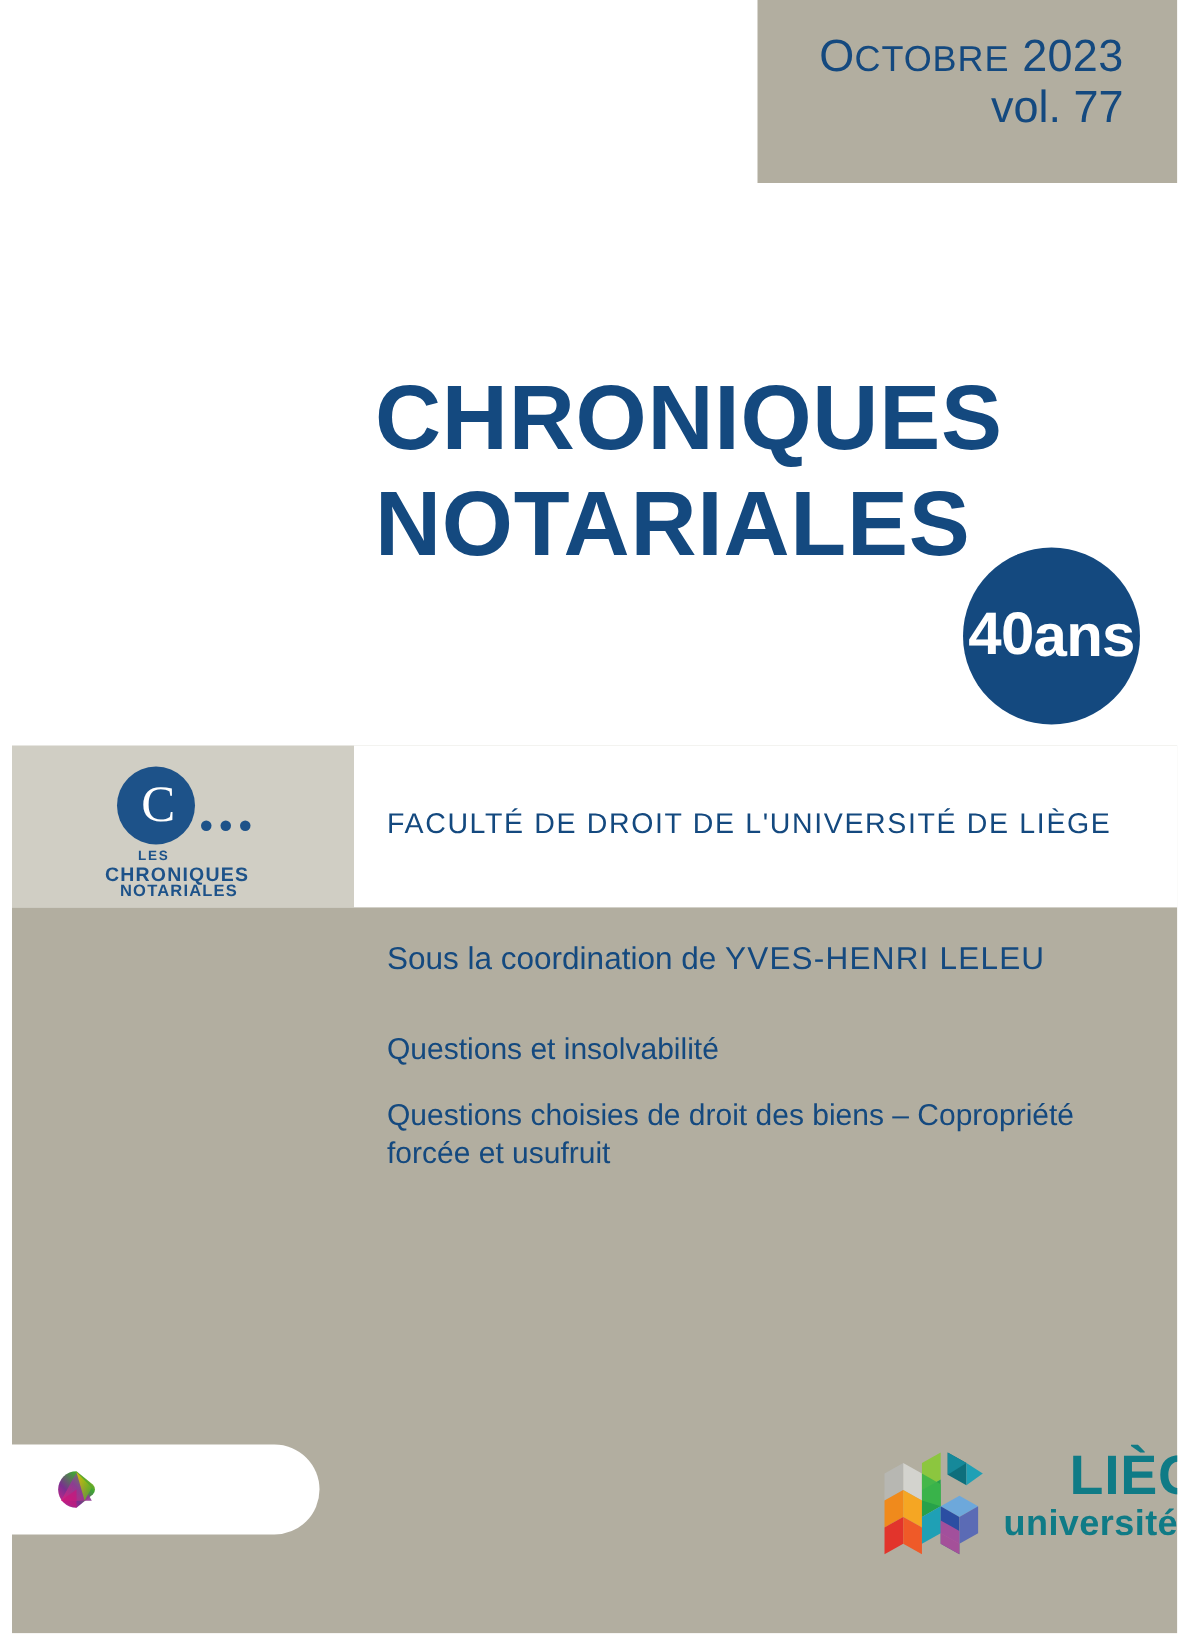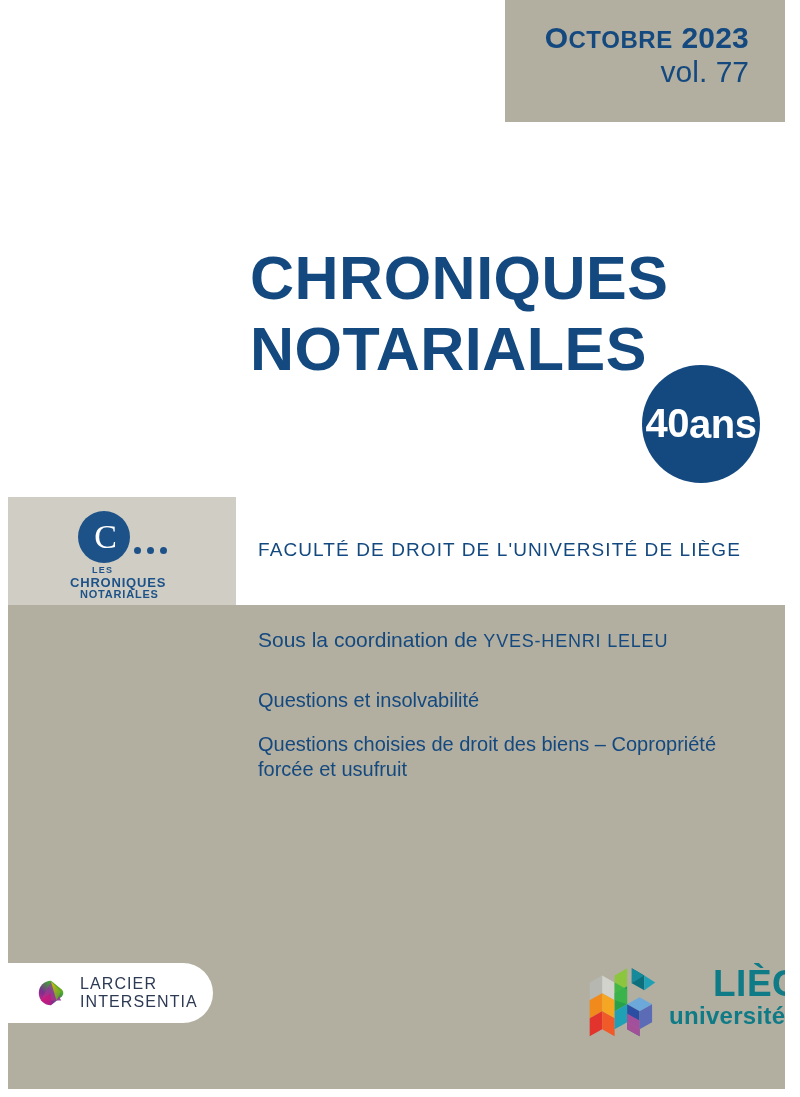--- a/index.html
+++ b/index.html
@@ -47,21 +47,21 @@
     position: absolute;
     right: 36px;
     top: 22px;
     text-align: right;
     color: #14497f;
   }
   .masthead-line1 {
     font-size: 30px;
     letter-spacing: 0.2px;
     line-height: 1.08;
-    font-weight: 700;
+    font-weight: 400;
     white-space: nowrap;
   }
   .masthead-line1 .smallcaps {
     font-size: 24px;
     letter-spacing: 0.6px;
   }
   .masthead-line2 {
     font-size: 30px;
     line-height: 1.18;
     font-weight: 400;
@@ -229,21 +229,21 @@
   .coord-line {
     position: absolute;
     left: 250px;
     top: 628px;
     color: #14497f;
     font-size: 21px;
     font-weight: 400;
     white-space: nowrap;
   }
   .coord-line .name {
-    font-size: 18px;
+    font-size: 21px;
     letter-spacing: 0.8px;
   }
 
   .topics {
     position: absolute;
     left: 250px;
     top: 688px;
     width: 490px;
   }
   .topic {
@@ -405,24 +405,20 @@
           <linearGradient id="lg3" x1="0%" y1="0%" x2="100%" y2="100%">
             <stop offset="0%" stop-color="#f2c200"></stop>
             <stop offset="100%" stop-color="#3fa535"></stop>
           </linearGradient>
         </defs>
         <path d="M14 50 A36 36 0 0 1 50 14 L82 40 A14 14 0 0 1 82 60 L50 86 A36 36 0 0 1 14 50 Z" fill="url(#lg1)"></path>
         <path d="M50 16 L20 72 L80 72 Z" fill="url(#lg2)" opacity="0.92"></path>
         <path d="M50 16 L80 46 L66 72 Z" fill="url(#lg3)" opacity="0.85"></path>
         <path d="M20 72 L50 50 L50 86 Z" fill="#c8177c" opacity="0.7"></path>
       </svg>
-      <div class="larcier-text">
-        <div>LARCIER</div>
-        <div>INTERSENTIA</div>
-      </div>
     </div>
 
     <div class="uliege">
       <svg class="uliege-mark" viewBox="0 0 100 100">
 
         <polygon points="6,30 22,21 22,44 6,53" fill="#b7b7b2"></polygon>
         <polygon points="22,21 38,30 38,53 22,44" fill="#d3d3ce"></polygon>
         <polygon points="6,53 22,44 22,67 6,76" fill="#f08a1c"></polygon>
         <polygon points="22,44 38,53 38,76 22,67" fill="#f5a623"></polygon>
         <polygon points="6,76 22,67 22,90 6,99" fill="#e2342c"></polygon>

